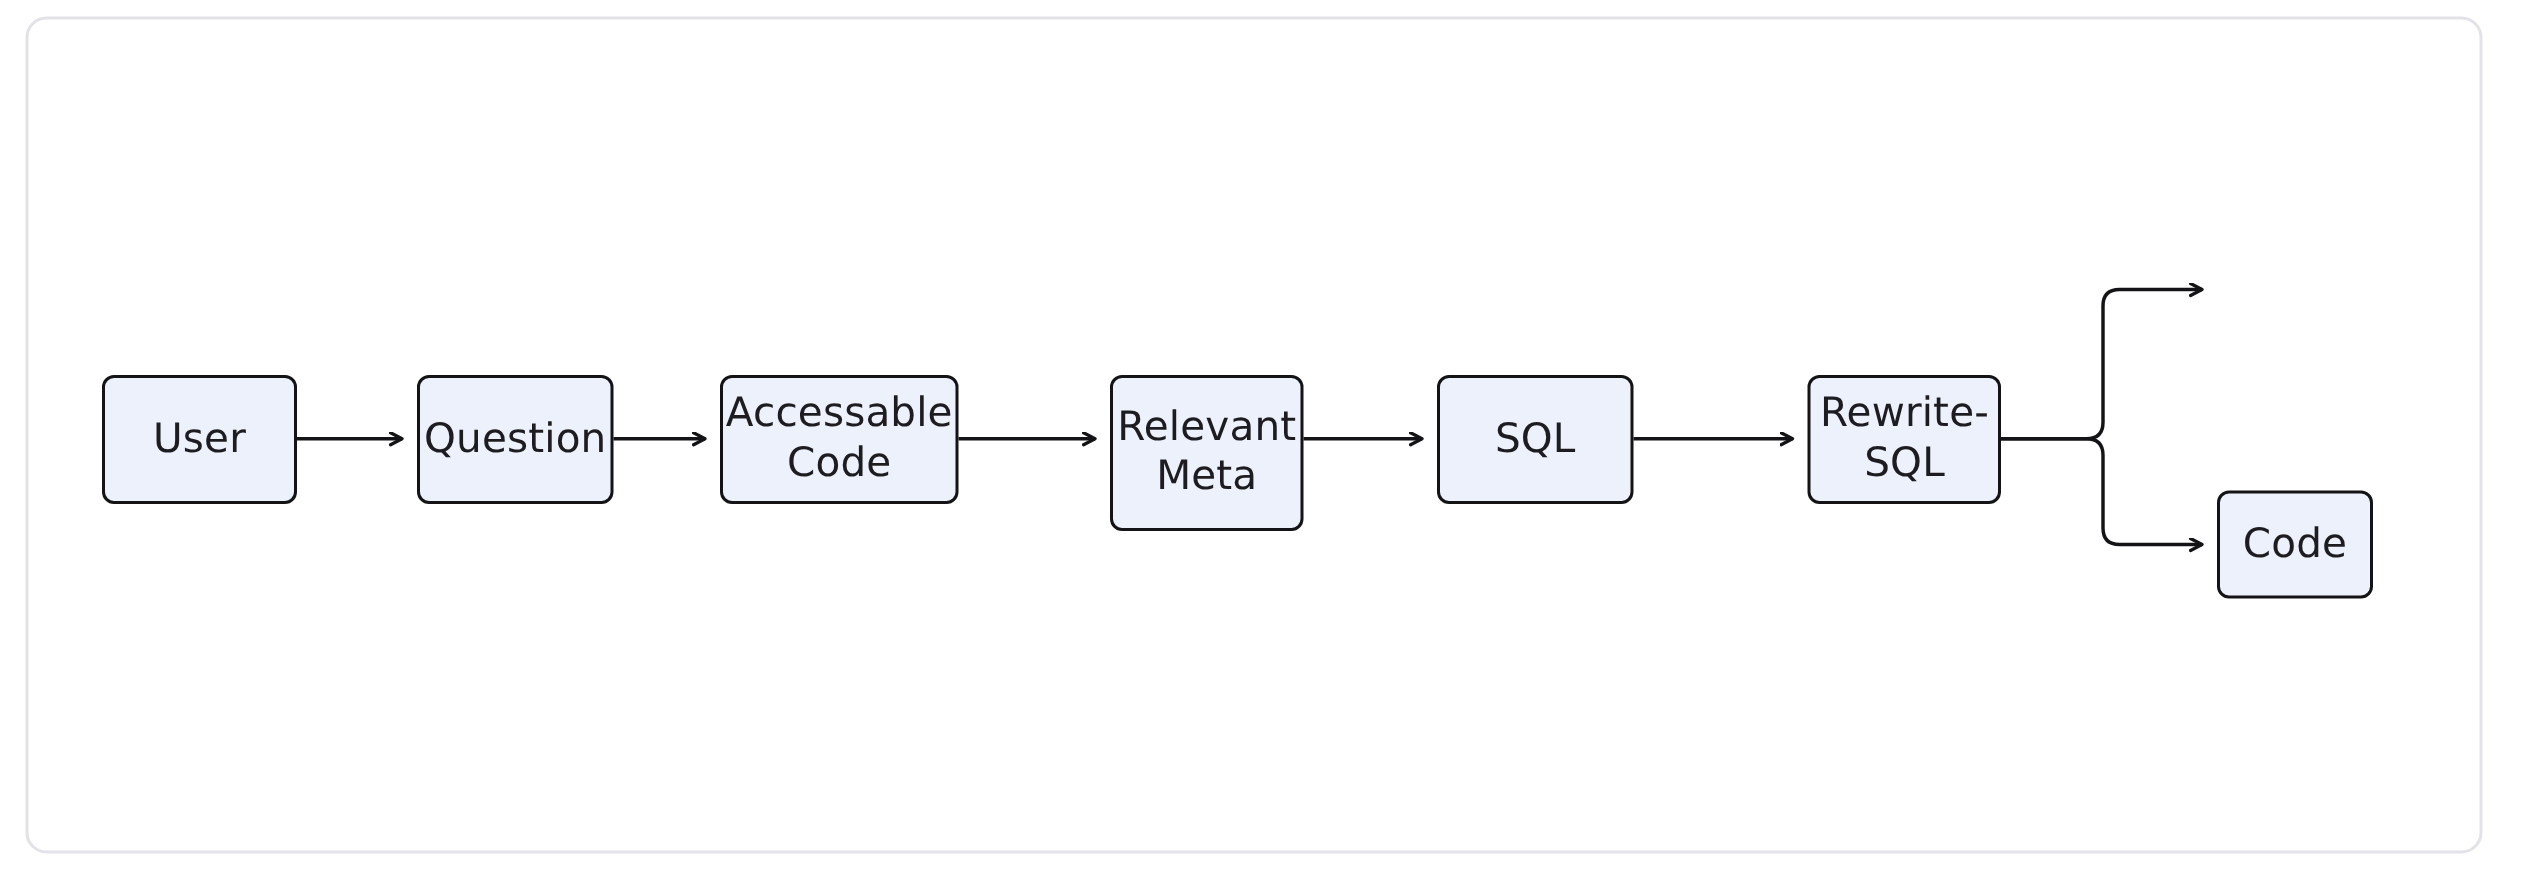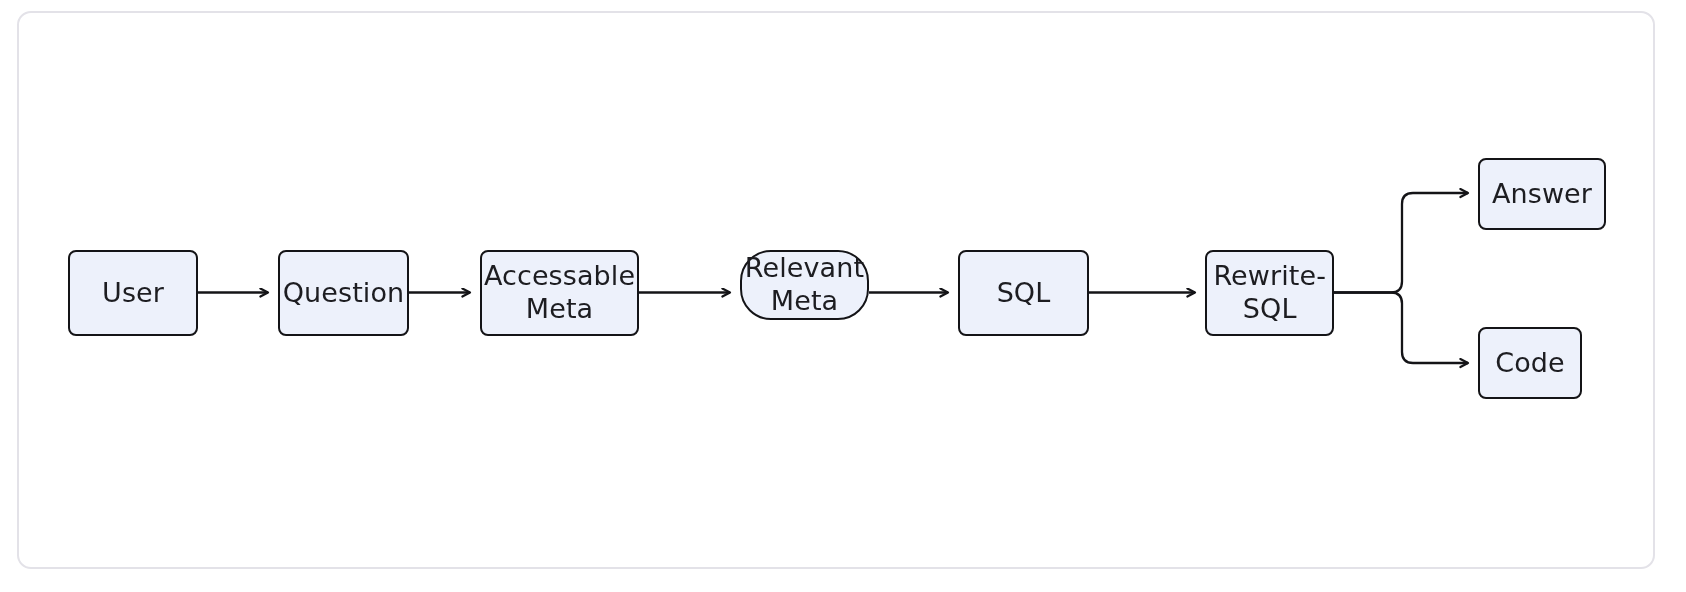--- a/index.html
+++ b/index.html
@@ -55,21 +55,21 @@
   }
   .node .label {
     display: block;
     padding: 0 6px;
     white-space: pre-line;
   }
   
   .n-user      { left: 68px;   top: 250px; width: 130px; height: 86px; }
   .n-question  { left: 278px;  top: 250px; width: 131px; height: 86px; }
   .n-accessable{ left: 480px;  top: 250px; width: 159px; height: 86px; }
-  .n-relevant  { left: 740px;  top: 250px; width: 129px; height: 70px; border-radius: 31px; }
+  .n-relevant  { left: 740px;  top: 250px; width: 129px; height: 104px; }
   .n-sql       { left: 958px;  top: 250px; width: 131px; height: 86px; }
   .n-rewrite   { left: 1205px; top: 250px; width: 129px; height: 86px; justify-content: flex-end; }
   .n-answer    { left: 1478px; top: 158px; width: 128px; height: 72px; }
   .n-code      { left: 1478px; top: 327px; width: 104px; height: 72px; }
 </style>
 </head>
 <body>
 
 <div id="canvas">
 
@@ -97,38 +97,35 @@
   <div class="node n-user">
     <span class="label">User</span>
   </div>
 
   <div class="node n-question">
     <span class="label">Question</span>
   </div>
 
   <div class="node n-accessable">
     <span class="label">Accessable
-Meta</span>
+Code</span>
   </div>
 
   <div class="node n-relevant">
     <span class="label">Relevant
 Meta</span>
   </div>
 
   <div class="node n-sql">
     <span class="label">SQL</span>
   </div>
 
   <div class="node n-rewrite">
     <span class="label">Rewrite-
 SQL</span>
   </div>
 
-  <div class="node n-answer">
-    <span class="label">Answer</span>
-  </div>
 
   <div class="node n-code">
     <span class="label">Code</span>
   </div>
 
 </div>
 
 </body></html>

